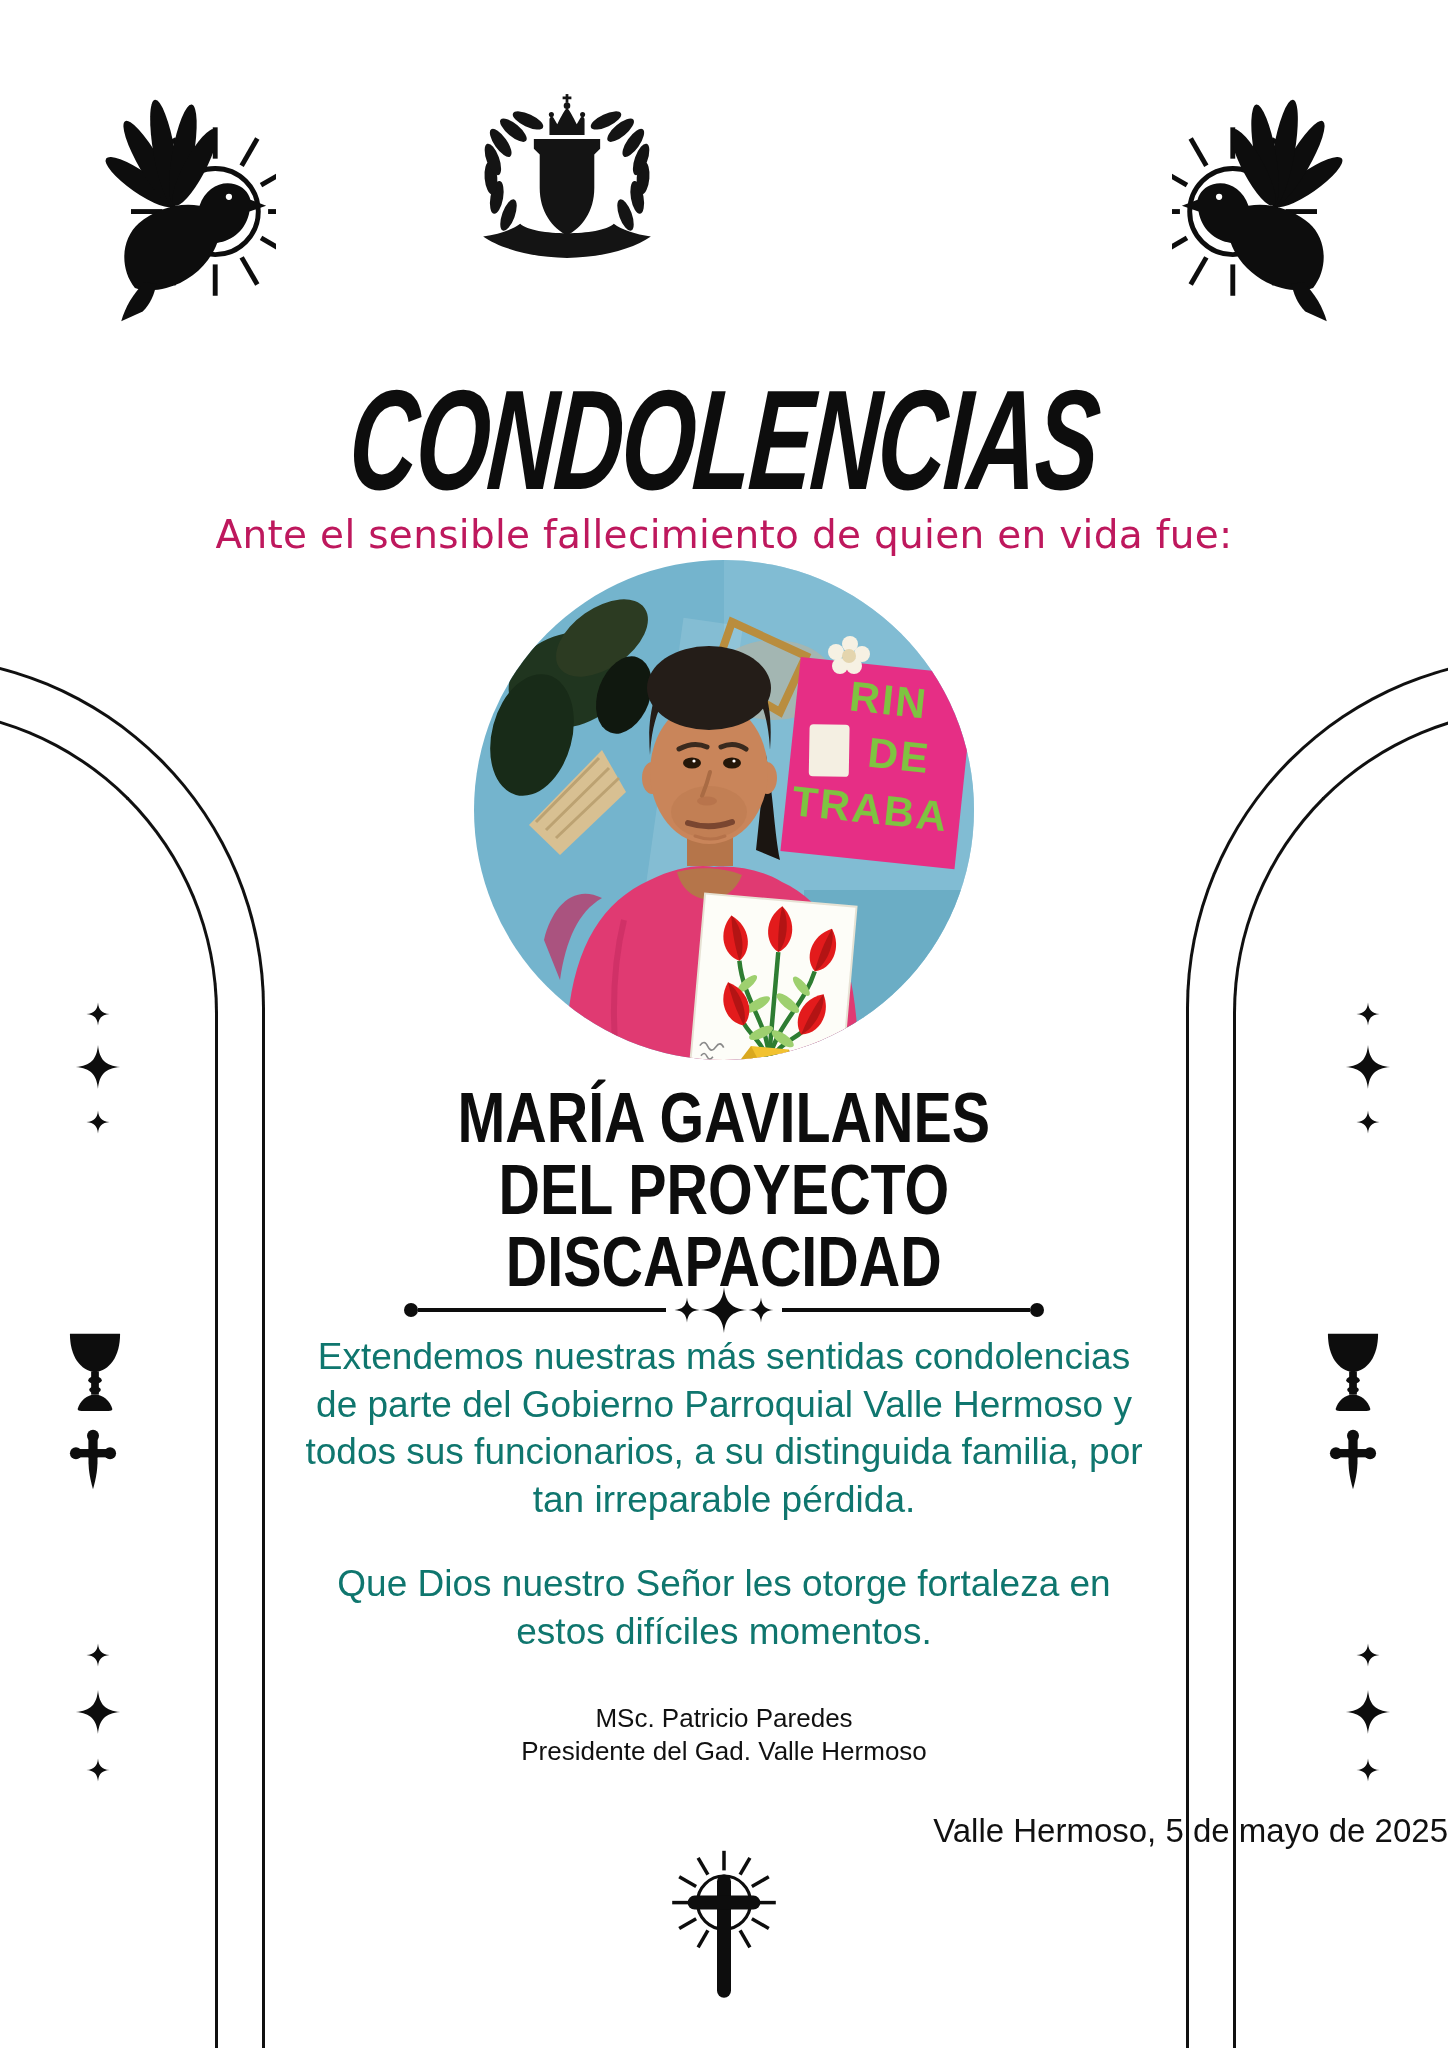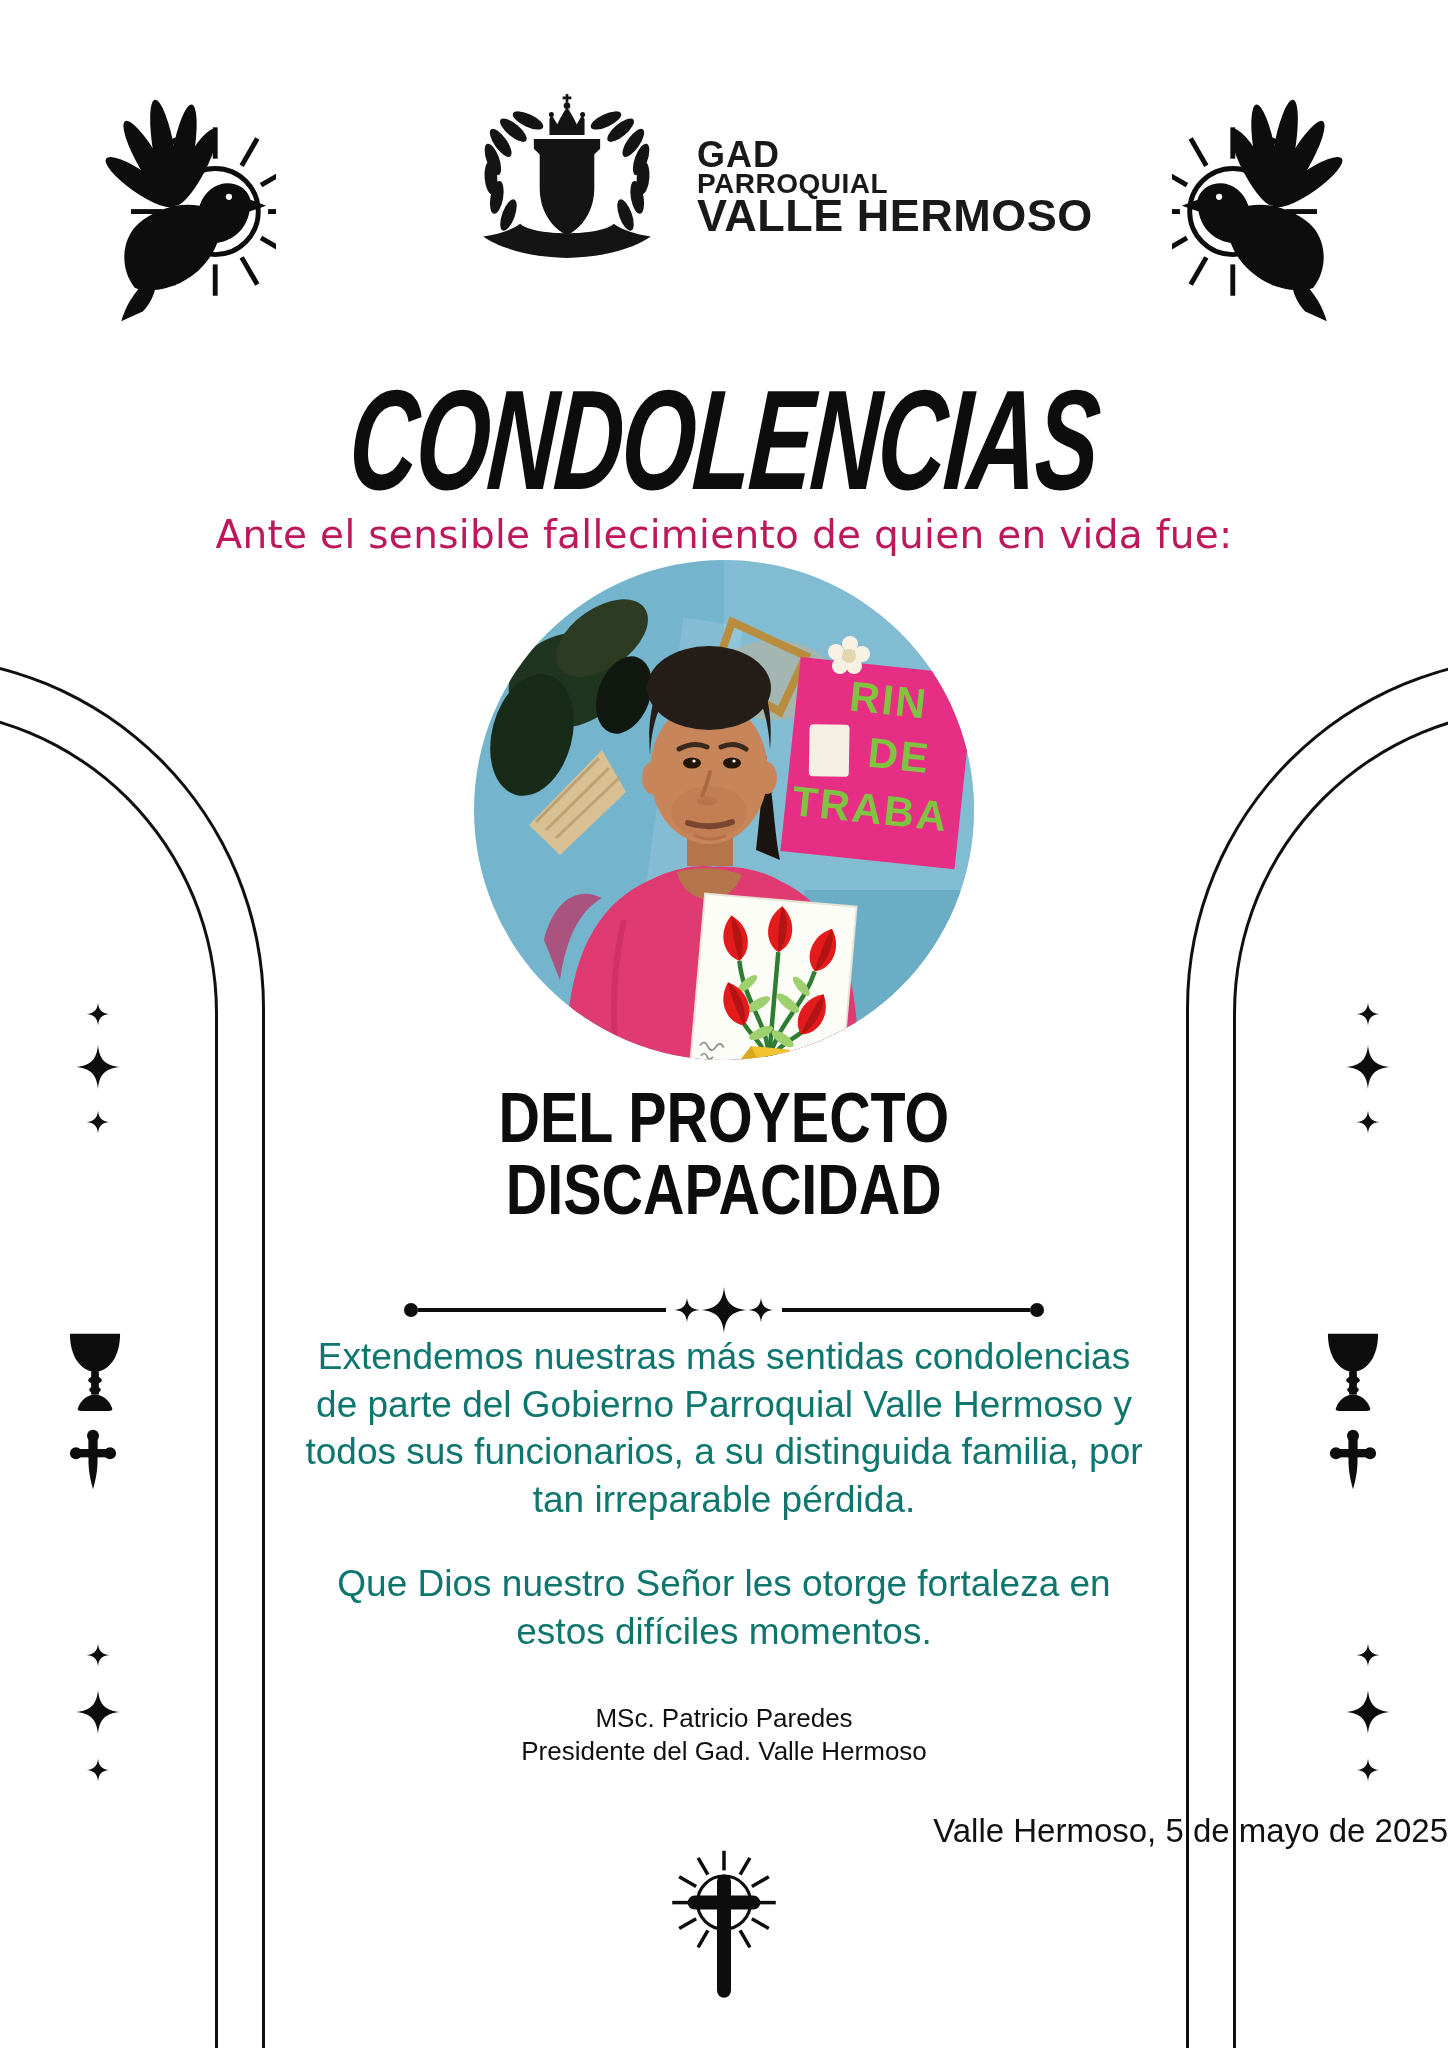--- a/index.html
+++ b/index.html
@@ -131,25 +131,20 @@
         <ellipse cx="192" cy="100" rx="17" ry="6.5" transform="rotate(80 192 100)"></ellipse>
         <ellipse cx="198" cy="80" rx="17" ry="6.5" transform="rotate(95 198 80)"></ellipse>
         <ellipse cx="196" cy="61" rx="17" ry="6.5" transform="rotate(110 196 61)"></ellipse>
         <ellipse cx="188" cy="44" rx="17" ry="6.5" transform="rotate(125 188 44)"></ellipse>
         <ellipse cx="175" cy="31" rx="17" ry="6.5" transform="rotate(140 175 31)"></ellipse>
         <ellipse cx="160" cy="21" rx="17" ry="6.5" transform="rotate(155 160 21)"></ellipse>
         <path d="M120,162 C88,162 52,153 34,140 C50,138 64,133 72,127 C86,140 154,140 168,127
                  C176,133 190,138 206,140 C188,153 152,162 120,162 Z"></path>
       </g>
     </svg>
-  </div>
-  <div class="logo-text">
-    <div class="l1">GAD</div>
-    <div class="l2">PARROQUIAL</div>
-    <div class="l3">VALLE HERMOSO</div>
   </div>
 
   <div class="abs center-x" style="top:358px;">
     <span class="title-line">CONDOLENCIAS</span>
   </div>
   <div class="abs center-x lead" style="top:512px;">Ante el sensible fallecimiento de quien en vida fue:</div>
 
   <div id="photo" class="abs">
     <svg width="500" height="500" viewBox="0 0 500 500">
       <rect width="500" height="500" fill="var(--wall)"></rect>
@@ -252,20 +247,21 @@
         <rect x="-19" y="70" width="38" height="20" fill="var(--ribbon)"></rect>
         <path d="M-19,70 L-33,92 L-8,87 Z" fill="#d9a81f"></path>
         <path d="M19,70 L33,92 L8,87 Z" fill="#d9a81f"></path>
         <path d="M-70,74 q4,-7 8,0 t8,0 t8,0 M-68,84 q3,-5 6,0 t6,0" stroke="#8a8a8a" stroke-width="1.6" fill="none"></path>
         <path d="M44,66 q4,-7 8,0 t8,0 M48,78 q3,-5 6,0 t6,0" stroke="#8a8a8a" stroke-width="1.6" fill="none"></path>
       </g>
     </svg>
   </div>
 
   <div class="abs center-x" style="top:1082px;">
+    <div class="name-line"><span>MARÍA GAVILANES</span></div>
     <div class="name-line"><span>DEL PROYECTO</span></div>
     <div class="name-line"><span>DISCAPACIDAD</span></div>
   </div>
 
   <div id="divider" class="abs">
     <span class="dot"></span>
     <span class="rule"></span>
     <span class="gap"></span>
     <svg width="26" height="26" viewBox="-50 -50 100 100">
       <path d="M0,-48 C3,-16 16,-3 48,0 C16,3 3,16 0,48 C-3,16 -16,3 -48,0 C-16,-3 -3,-16 0,-48 Z" fill="#0d0d0d"></path>

